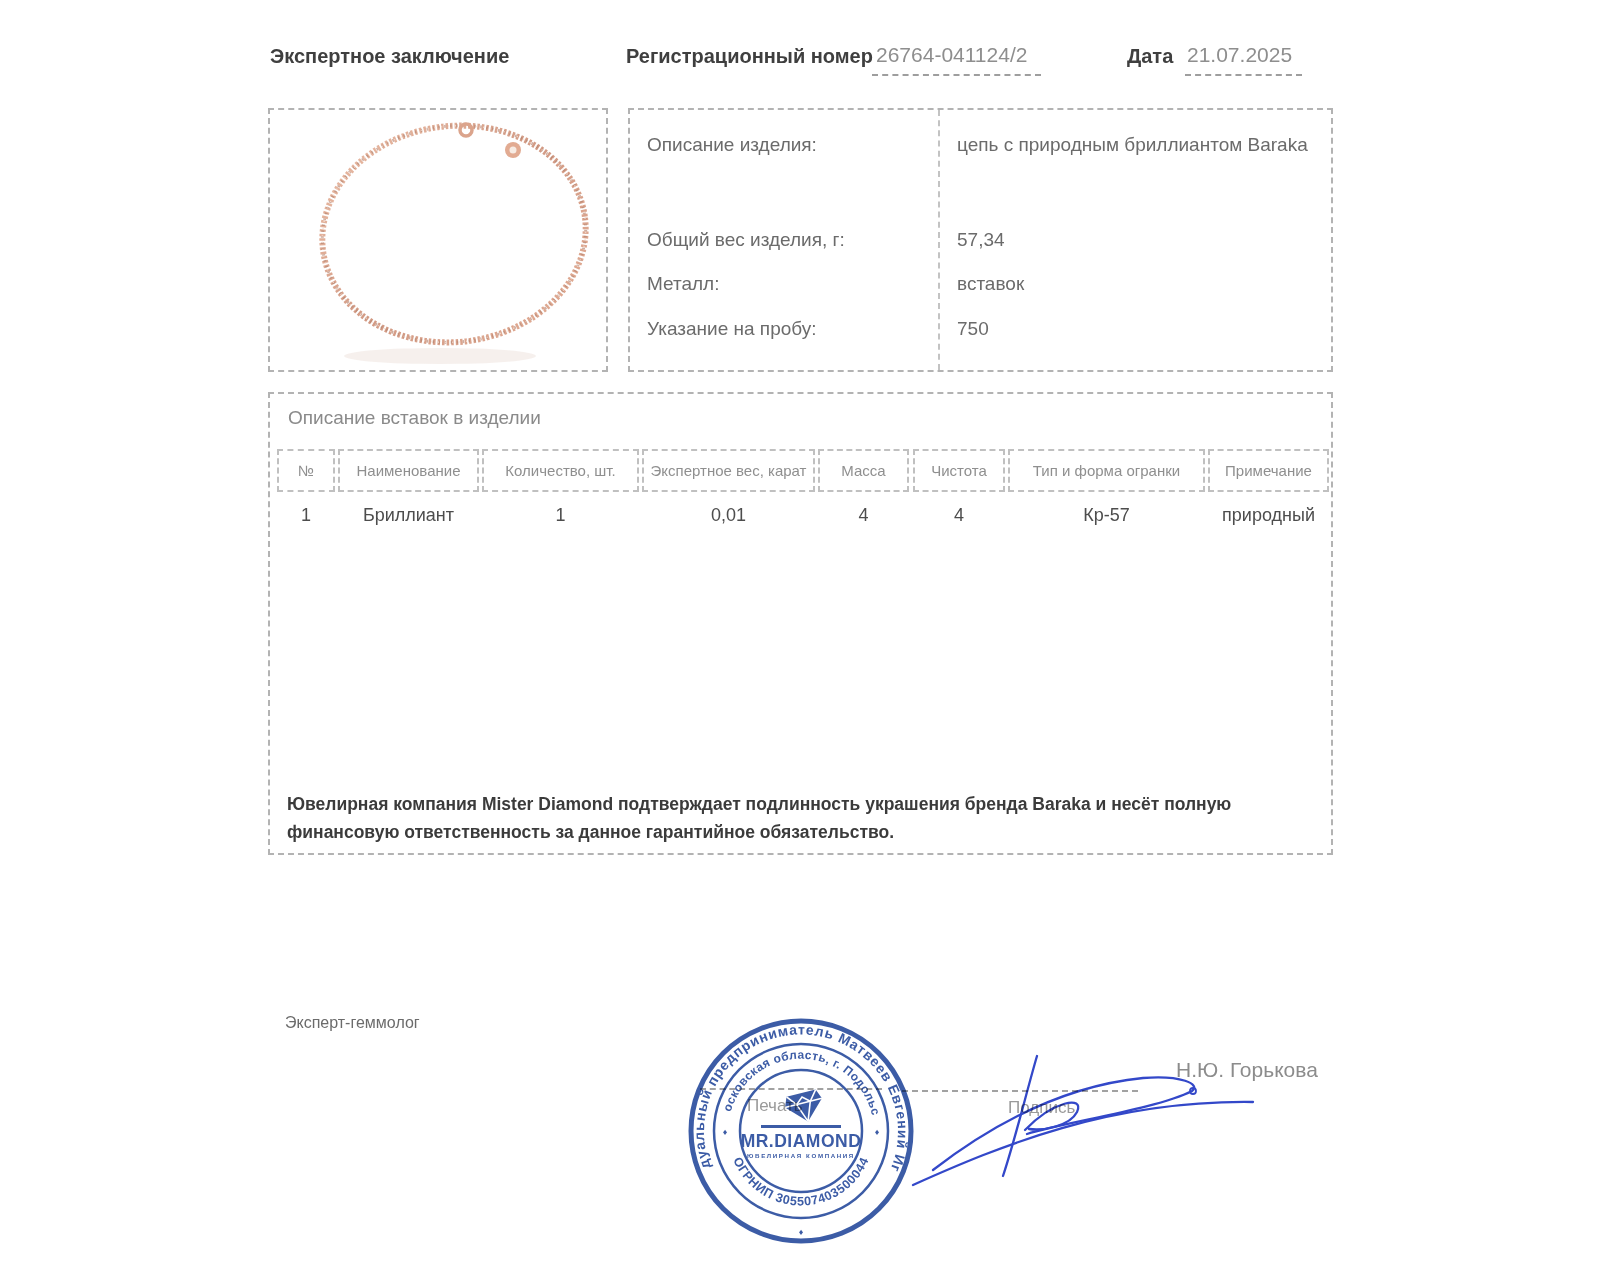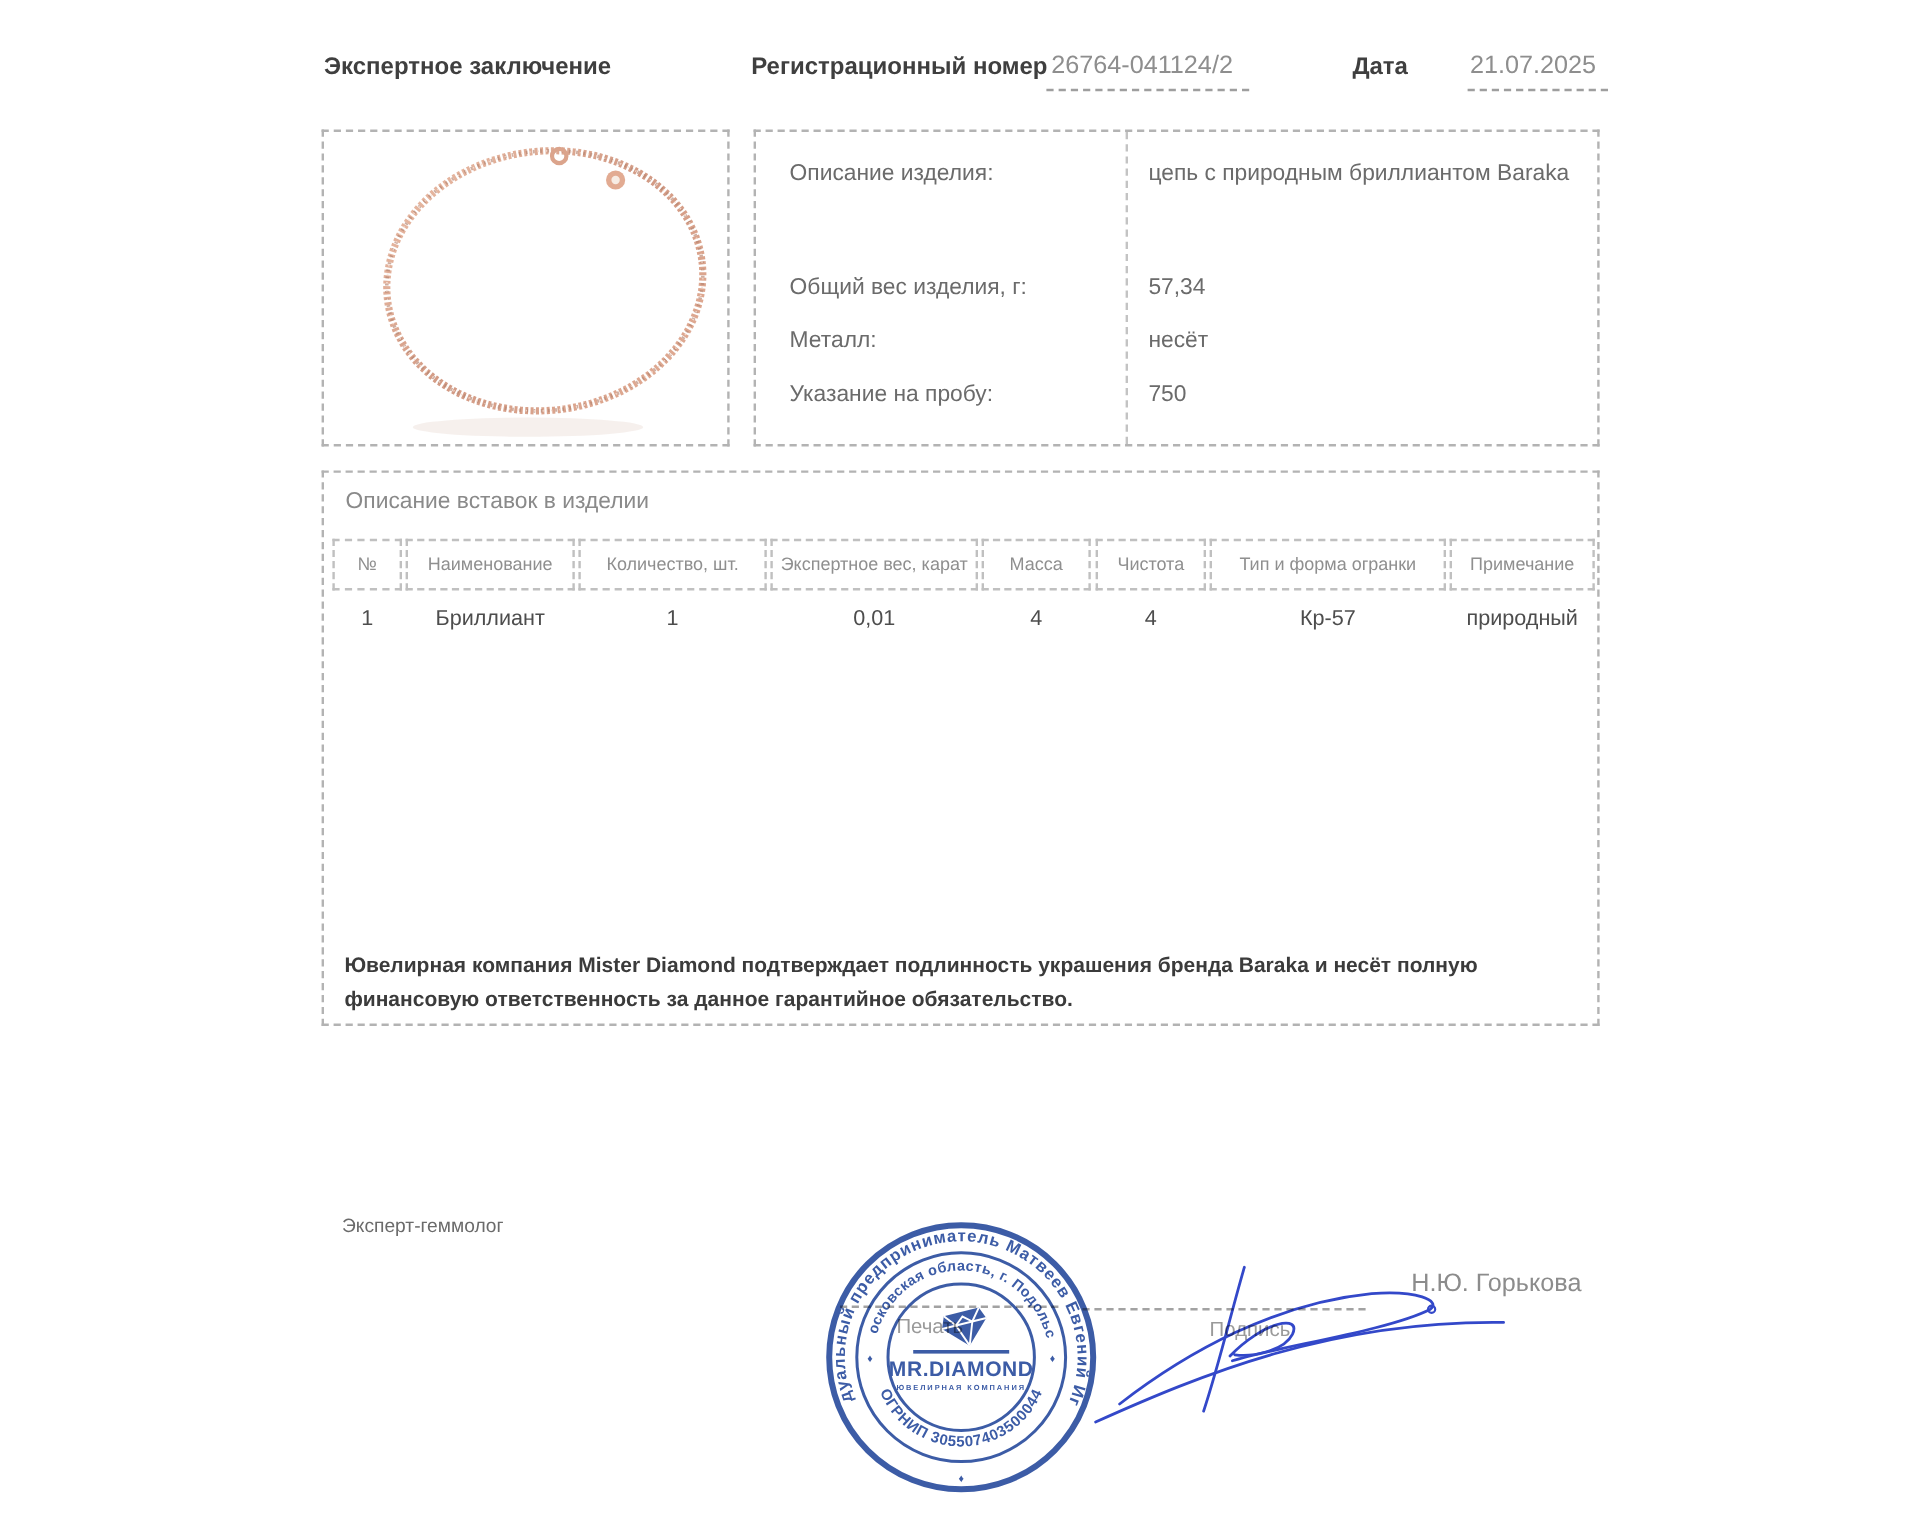--- a/index.html
+++ b/index.html
@@ -13,29 +13,29 @@
     overflow: hidden;
   }
   .abs { position: absolute; }
 
   
   .doc-title      { left: 270px;  top: 45px; font-size: 20px; font-weight: 700; color: #3f3f3f; }
   .reg-label      { left: 626px;  top: 45px; font-size: 20px; font-weight: 700; color: #3f3f3f; }
   .reg-value      { left: 872px;  top: 43px; font-size: 21px; color: #8e8e8e;
                     border-bottom: 2px dashed #9e9e9e; padding: 0 14px 7px 4px; }
   .date-label     { left: 1127px; top: 45px; font-size: 20px; font-weight: 700; color: #3f3f3f; }
-  .date-value     { left: 1223px; top: 43px; font-size: 21px; color: #8e8e8e;
+  .date-value     { left: 1185px; top: 43px; font-size: 21px; color: #8e8e8e;
                     border-bottom: 2px dashed #9e9e9e; padding: 0 10px 7px 2px; text-align: right; }
 
   
   .dash-box { border: 2px dashed #b3b3b3; background: #ffffff; }
   .photo-box    { left: 268px; top: 108px; width: 340px; height: 264px; }
   .details-box  { left: 628px; top: 108px; width: 705px; height: 264px; }
   .details-divider { left: 308px; top: 0; height: 260px; border-left: 2px dashed #c3c3c3; }
-  .d-label { font-size: 19px; color: #6b6b6b; left: 17px; margin-left: 11px; }
+  .d-label { font-size: 19px; color: #6b6b6b; left: 17px; }
   .d-value { font-size: 19px; color: #6b6b6b; left: 327px; }
   .dr0 { top: 24px; } .dr1 { top: 119px; } .dr2 { top: 163px; } .dr3 { top: 208px; }
 
   
   .main-box { left: 268px; top: 392px; width: 1065px; height: 463px; }
   .section-title { left: 18px; top: 13px; font-size: 19px; color: #8a8a8a; }
   .th-cell, .td-cell {
     position: absolute; display: flex; align-items: center; justify-content: center;
     text-align: center;
   }
@@ -108,21 +108,21 @@
     </svg>
   </div>
 
   <div class="abs dash-box details-box">
     <div class="abs details-divider"></div>
     <div class="abs d-label dr0">Описание изделия:</div>
     <div class="abs d-value dr0">цепь с природным бриллиантом Baraka</div>
     <div class="abs d-label dr1">Общий вес изделия, г:</div>
     <div class="abs d-value dr1">57,34</div>
     <div class="abs d-label dr2">Металл:</div>
-    <div class="abs d-value dr2">несёт</div>
+    <div class="abs d-value dr2">вставок</div>
     <div class="abs d-label dr3">Указание на пробу:</div>
     <div class="abs d-value dr3">750</div>
   </div>
 
   <div class="abs dash-box main-box">
     <div class="abs section-title">Описание вставок в изделии</div>
 
     <div class="th-cell c0">№</div>
     <div class="th-cell c1">Наименование</div>
     <div class="th-cell c2">Количество, шт.</div>

